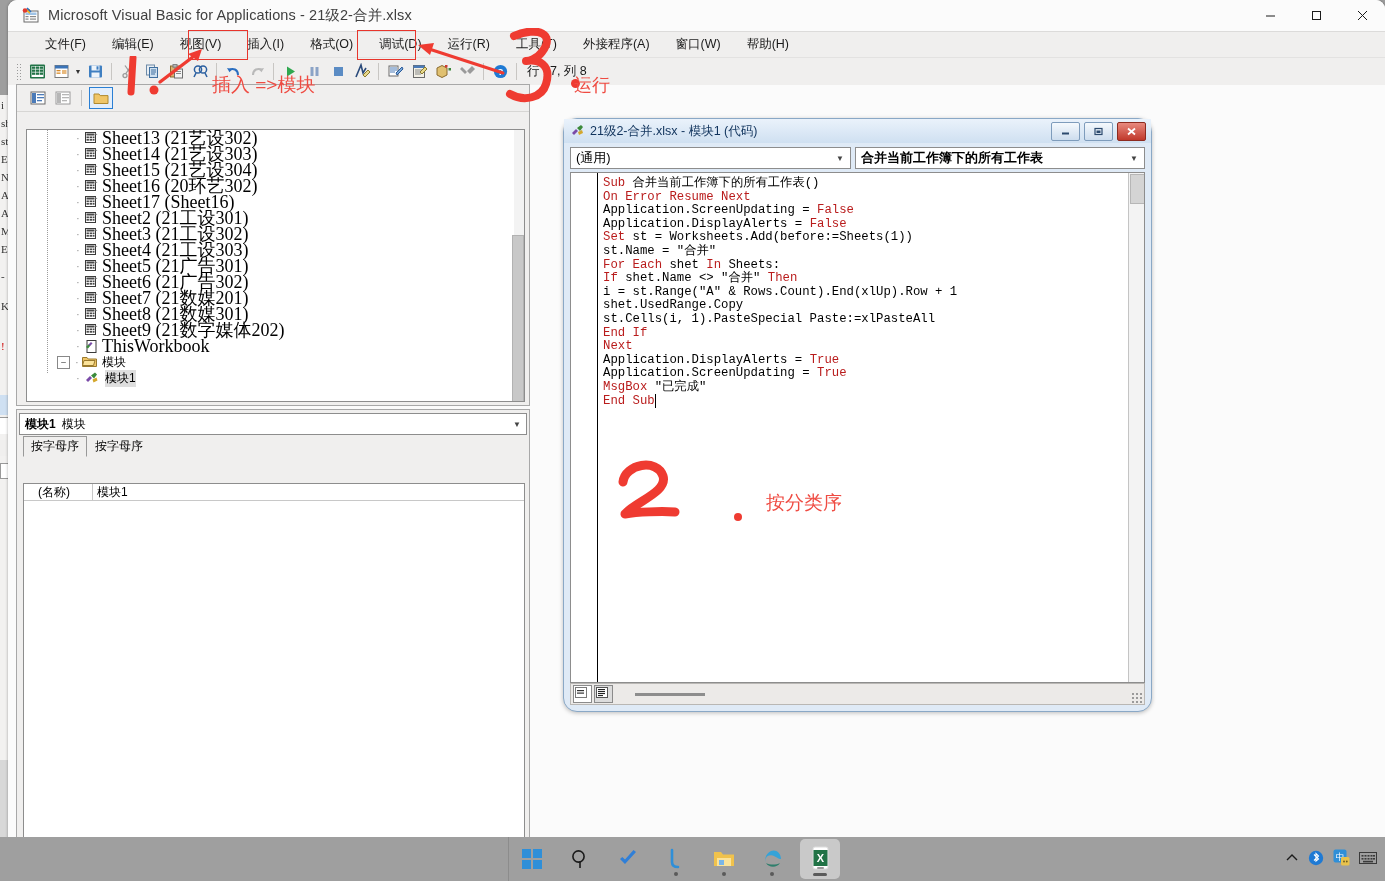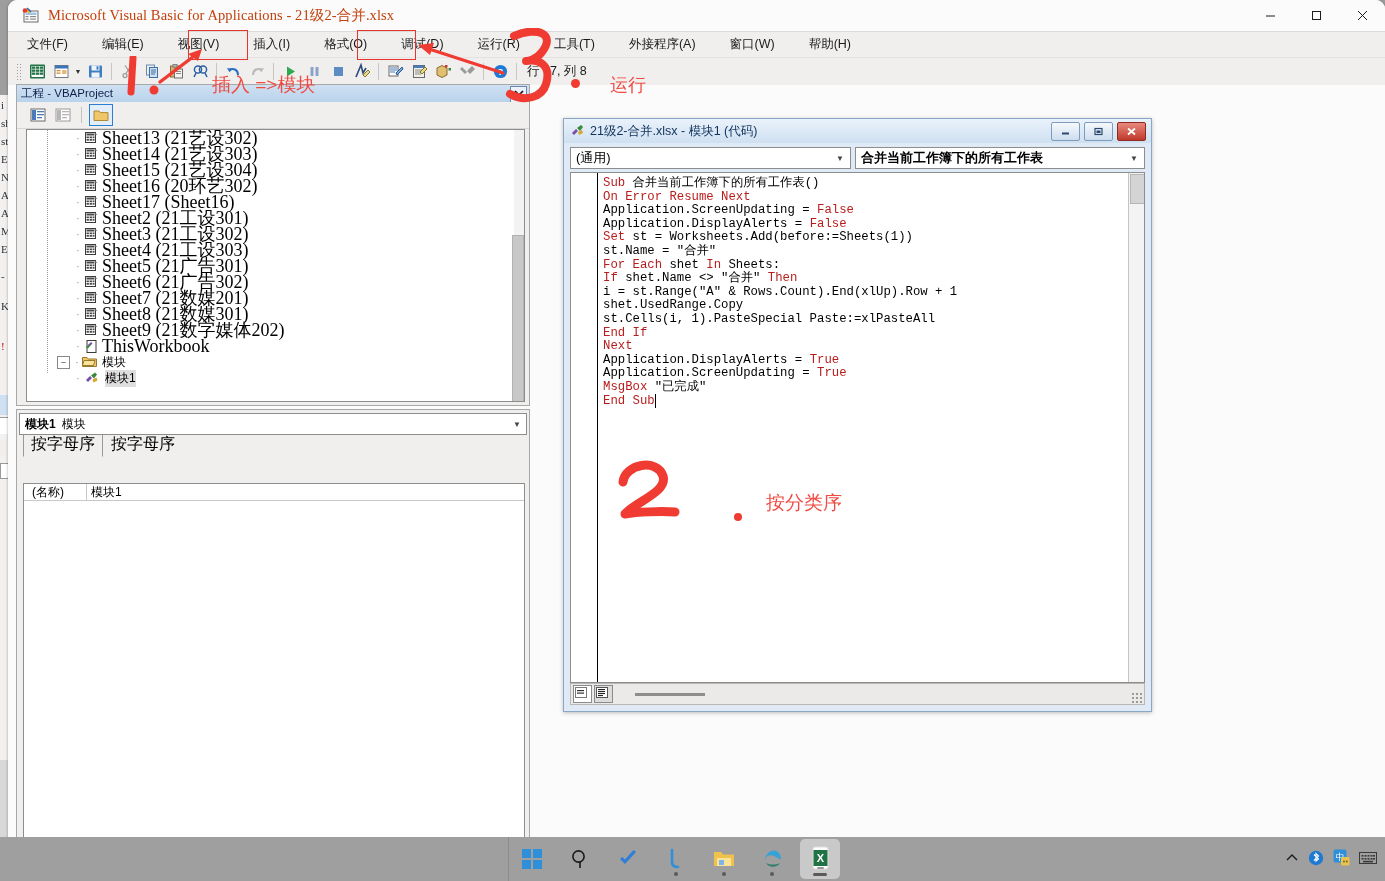--- a/index.html
+++ b/index.html
@@ -18,26 +18,26 @@
   #vba-frame{
     position:absolute;left:8px;top:0;width:1377px;height:881px;
     background:#fbfbfb;
     border-top-left-radius:9px;border-top-right-radius:9px;
     box-shadow:0 0 3px rgba(0,0,0,.35);
     overflow:hidden;
   }
   
   #titlebar{position:relative;height:31px;background:#fbfbfb;display:flex;align-items:center;}
   #app-icon{width:20px;height:20px;margin-left:13px;margin-right:7px;position:relative;flex:none;}
-  #title-text{font-size:14.5px;color:#c2410c;font-family:Liberation Serif, serif;letter-spacing:.1px;}
+  #title-text{font-size:14.5px;color:#404040;font-family:Liberation Sans, sans-serif;letter-spacing:.1px;}
   #win-buttons{position:absolute;right:0;top:0;height:31px;display:flex;}
   .win-btn{width:46px;height:31px;display:flex;align-items:center;justify-content:center;font-size:12px;color:#1b1b1b;}
 
   
-  #menubar{height:25px;background:#f0efee;border-top:1px solid #dcdbda;display:flex;align-items:center;padding-left:10px;gap:16px;position:relative;}
+  #menubar{height:25px;background:#f0efee;border-top:1px solid #dcdbda;display:flex;align-items:center;padding-left:28px;gap:8px;position:relative;}
   .menu-item{font-size:12.5px;color:#1a1a1a;padding:3px 9px;white-space:nowrap;font-family:"Liberation Sans",sans-serif;}
 
   
   #toolbar{height:27px;background:#f0efee;border-top:1px solid #e3e2e1;display:flex;align-items:center;padding-left:6px;position:relative;}
   .tb-grip{width:5px;height:17px;margin:0 4px 0 2px;
     background-image:radial-gradient(circle,#9a9a9a 1px,transparent 1px);
     background-size:3px 3px;}
   .tb-btn{width:22px;height:22px;margin:0 1px;position:relative;display:flex;align-items:center;justify-content:center;}
   .tb-sep{width:1px;height:17px;background:#c8c6c3;margin:0 4px;}
   .tb-caret{width:10px;height:22px;display:flex;align-items:center;justify-content:center;font-size:7px;color:#333;}
@@ -62,30 +62,30 @@
      background:repeating-linear-gradient(to bottom,#9b9b9b 0 1px,transparent 1px 2px);}
   #proj-scroll-v{position:absolute;right:1px;top:108px;width:9px;height:160px;background:#bfbfbf;}
   #proj-scroll-track{position:absolute;right:0;top:0;bottom:0;width:10px;background:#f3f3f3;}
 
   
   #props-panel{position:absolute;left:8px;top:409px;width:512px;height:465px;background:#f0efee;border:1px solid #a8a8a8;}
   #props-combo{margin:3px 2px 0 2px;height:20px;background:#fff;border:1px solid #8d8d8d;display:flex;align-items:center;
      padding-left:5px;font-size:12px;position:relative;}
   #props-combo .chev{position:absolute;right:5px;font-size:8px;color:#444;}
   #props-tabs{display:flex;margin:4px 0 0 6px;height:18px;align-items:flex-end;}
-  .props-tab{font-size:16px;padding:1px 7px;border:1px solid transparent;}
+  .props-tab{font-size:12px;padding:1px 7px;border:1px solid transparent;}
   .props-tab.active{background:#f0efee;border-color:#999 #999 #f0efee #999;font-weight:normal;}
   #props-grid{position:absolute;left:6px;top:73px;right:4px;bottom:4px;border:1px solid #8d8d8d;background:#fff;}
   #props-row{height:16px;display:flex;border-bottom:1px solid #c8c8c8;font-size:12px;align-items:center;}
-  #props-row .k{width:54px;padding-left:8px;border-right:1px solid #c8c8c8;height:100%;display:flex;align-items:center;}
+  #props-row .k{width:54px;padding-left:14px;border-right:1px solid #c8c8c8;height:100%;display:flex;align-items:center;}
   #props-row .v{padding-left:4px;}
 
   
   #code-window{position:absolute;left:555px;top:118px;width:587px;height:592px;
-     background:#dfeaf6;border:1px solid #8aa8c6;border-radius:0;
+     background:#dfeaf6;border:1px solid #8aa8c6;border-radius:14px;
      box-shadow:0 1px 4px rgba(0,0,0,.25);}
   #code-title{height:24px;display:flex;align-items:center;padding-left:6px;
      background:linear-gradient(to bottom,#eaf2fb,#cfe0f1);}
   #code-title-icon{width:15px;height:14px;margin-right:5px;position:relative;flex:none;}
   #code-title-text{font-size:12.5px;color:#10335c;white-space:nowrap;}
   #code-win-btns{position:absolute;right:5px;top:3px;display:flex;gap:4px;}
   .cw-btn{width:27px;height:17px;border:1px solid #7e9cbc;border-radius:2px;
      background:linear-gradient(to bottom,#f5f9fd,#cdddee);display:flex;align-items:center;justify-content:center;}
   .cw-btn.close{background:linear-gradient(to bottom,#e8897e,#c0392b);border-color:#8d2b20;}
   #code-combos{display:flex;gap:4px;padding:4px 6px 3px 6px;}
@@ -345,29 +345,20 @@
       <svg width="17" height="17" viewBox="0 0 17 17">
         <circle cx="8.5" cy="8.5" r="6.6" fill="#1f7ad4"></circle>
         <text x="8.5" y="12.3" font-size="9.5" font-family="Liberation Sans, sans-serif" fill="#fff" text-anchor="middle" font-weight="bold">?</text>
       </svg>
     </div>
     <div class="tb-sep"></div>
     <div id="tb-status">行 17, 列 8</div>
   </div>
 
   <div id="project-panel">
-    <div class="panel-title">
-      <span>工程 - VBAProject</span>
-      <div class="panel-close">
-        <svg width="10" height="10" viewBox="0 0 10 10">
-            <line x1="1" y1="1" x2="9" y2="9" stroke="#111" stroke-width="1.7"></line>
-            <line x1="9" y1="1" x2="1" y2="9" stroke="#111" stroke-width="1.7"></line>
-          </svg>
-      </div>
-    </div>
     <div id="proj-toolbar">
       <div class="proj-tb-btn">
         <svg width="16" height="14" viewBox="0 0 16 14">
           <rect x="1" y="1" width="14" height="12" fill="#fff" stroke="#6a6a6a"></rect>
           <rect x="2" y="2" width="4" height="10" fill="#4a7ab8"></rect>
           <rect x="7" y="3" width="7" height="1.3" fill="#4a7ab8"></rect>
           <rect x="7" y="6" width="7" height="1.3" fill="#4a7ab8"></rect>
           <rect x="7" y="9" width="5" height="1.3" fill="#4a7ab8"></rect>
         </svg>
       </div>
@@ -769,21 +760,21 @@
 
   <svg style="position:absolute;left:490px;top:28px;width:75px;height:78px;">
     <path d="M16 8 C40 -2 58 6 44 24 C38 32 30 33 28 33 C40 31 54 36 48 56 C44 70 26 74 12 66" stroke="#ef3b31" stroke-width="8" fill="none" stroke-linecap="round" stroke-linejoin="round"></path>
   </svg>
 
   <svg style="position:absolute;left:400px;top:40px;width:105px;height:40px;">
     <line x1="95" y1="33" x2="18" y2="8" stroke="#ef3b31" stroke-width="3" stroke-linecap="round"></line>
     <path d="M10 5 L26 3 L22 15 Z" fill="#ef3b31"></path>
   </svg>
   <div class="anno-dot" style="left:563px;top:79px;width:9px;height:9px;"></div>
-  <div class="anno-text" style="left:602px;top:73px;font-size:18px;">运行</div>
+  <div class="anno-text" style="left:566px;top:73px;font-size:18px;">运行</div>
 
   <svg style="position:absolute;left:605px;top:460px;width:90px;height:70px;">
     <path d="M10 22 C12 4 44 -2 50 16 C55 32 22 42 12 54 C24 52 48 51 62 52" stroke="#ef3b31" stroke-width="9" fill="none" stroke-linecap="round" stroke-linejoin="round"></path>
   </svg>
   <div class="anno-dot" style="left:726px;top:513px;width:8px;height:8px;"></div>
   <div class="anno-text" style="left:758px;top:490px;font-size:19px;">按分类序</div>
 
 </div>
 
 <div id="taskbar">

